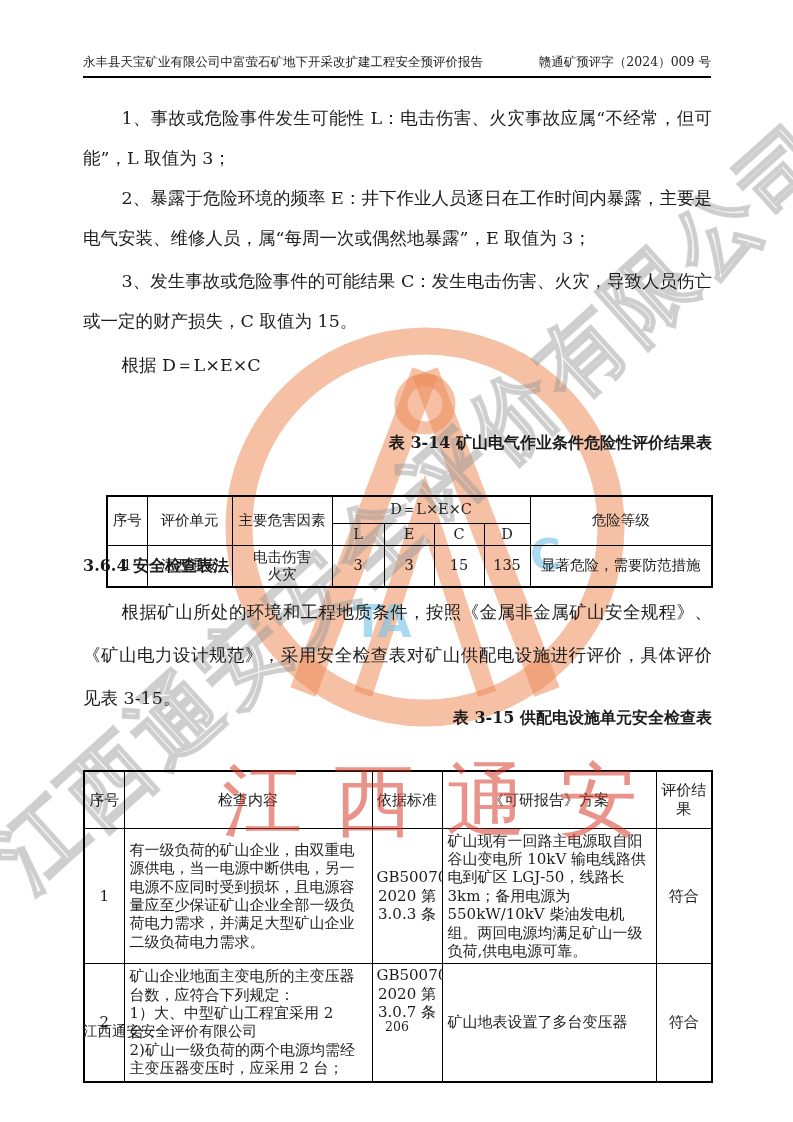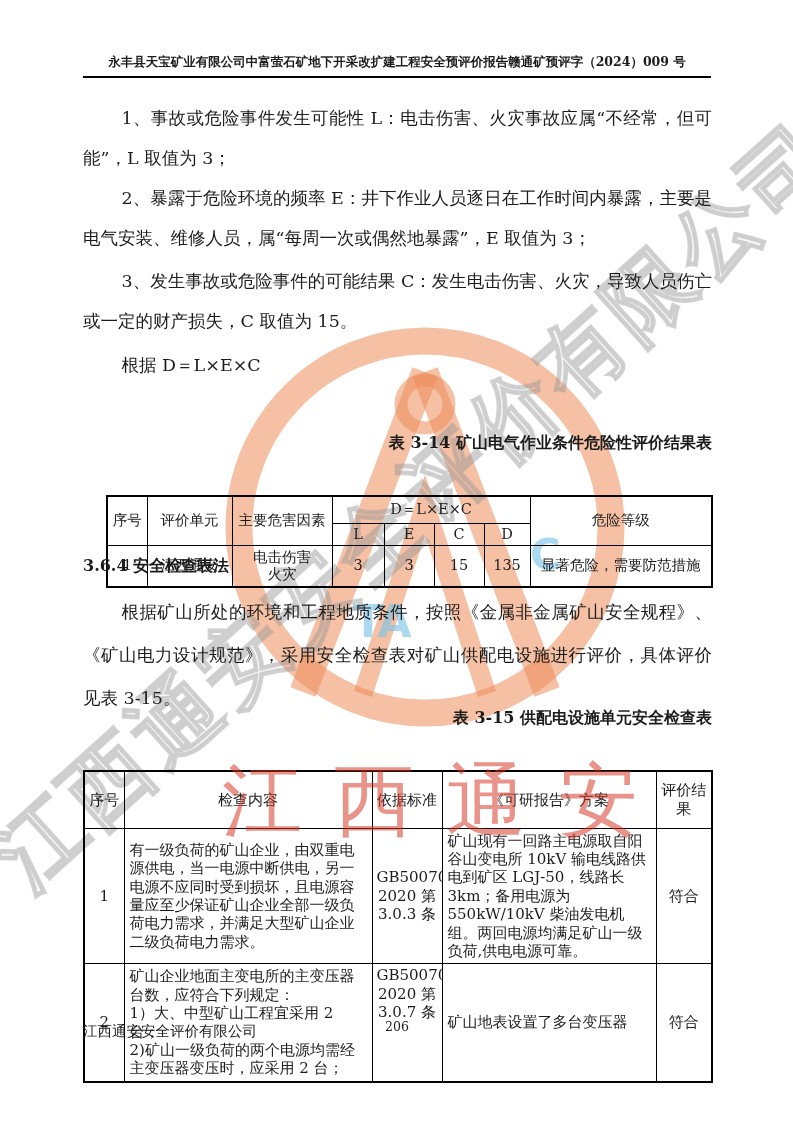--- a/index.html
+++ b/index.html
@@ -26,22 +26,22 @@
   }
   .wm-red {
     position:absolute; left:222px; top:712px; z-index:3;
     white-space:nowrap; font-size:80px; letter-spacing:32px; font-weight:normal;
     font-family:"DejaVu Sans","Liberation Sans",sans-serif;
     color:rgba(213,50,32,0.52);
     margin-top:36px;
   }
   
   .hdr { position:absolute; left:83px; top:54px; width:628px; z-index:2;
-    display:flex; justify-content:center; align-items:flex-end;
-    font-size:12.5px; font-weight:bold; }
+    display:flex; justify-content:space-between; align-items:flex-end;
+    font-size:12.5px; font-weight:normal; }
   .hdr-rule { position:absolute; left:83px; top:76px; width:628px; height:0;
     border-bottom:2.5px solid #000; z-index:2; }
   
   .paras { position:absolute; left:83px; top:98px; width:629px; z-index:2;
     font-size:17.5px; line-height:40px; text-align:justify; }
   .paras p { text-indent:2.2em; }
   .p3 { margin-top:3px; } .p4 { margin-top:4px; } .p5 { margin-top:1px; }
   
   .tbl-title { position:absolute; left:83px; width:629px; text-align:right;
     font-weight:bold; font-size:16px; z-index:2; }

